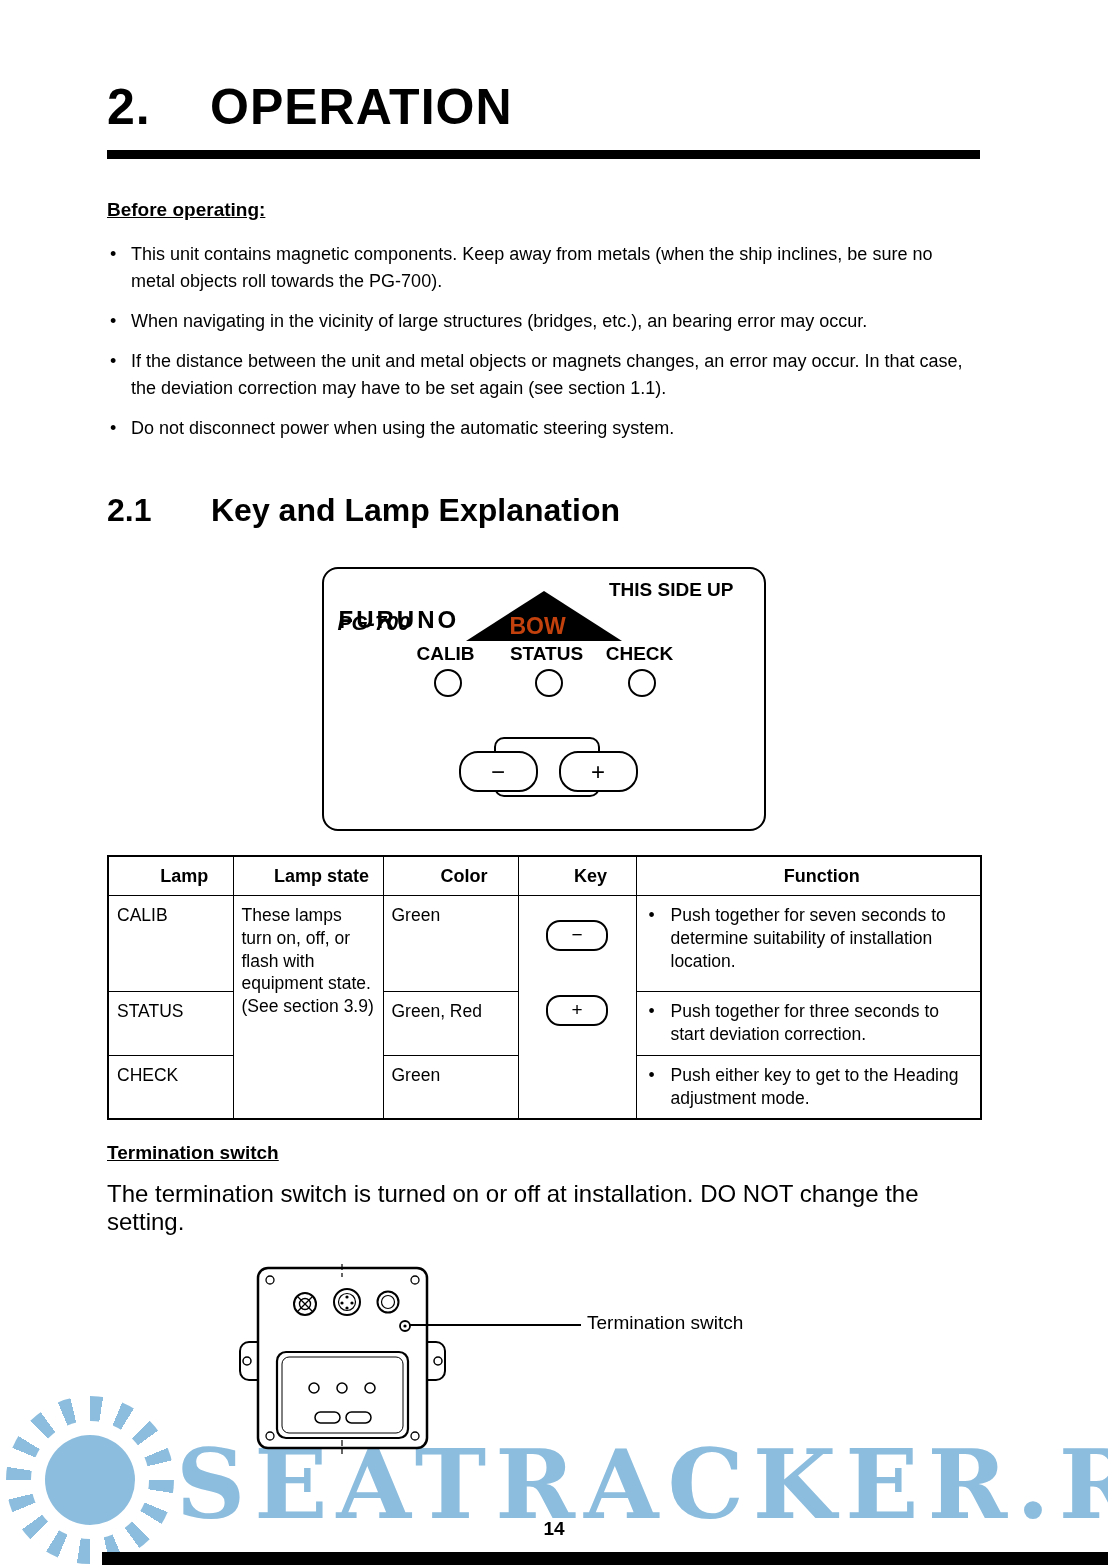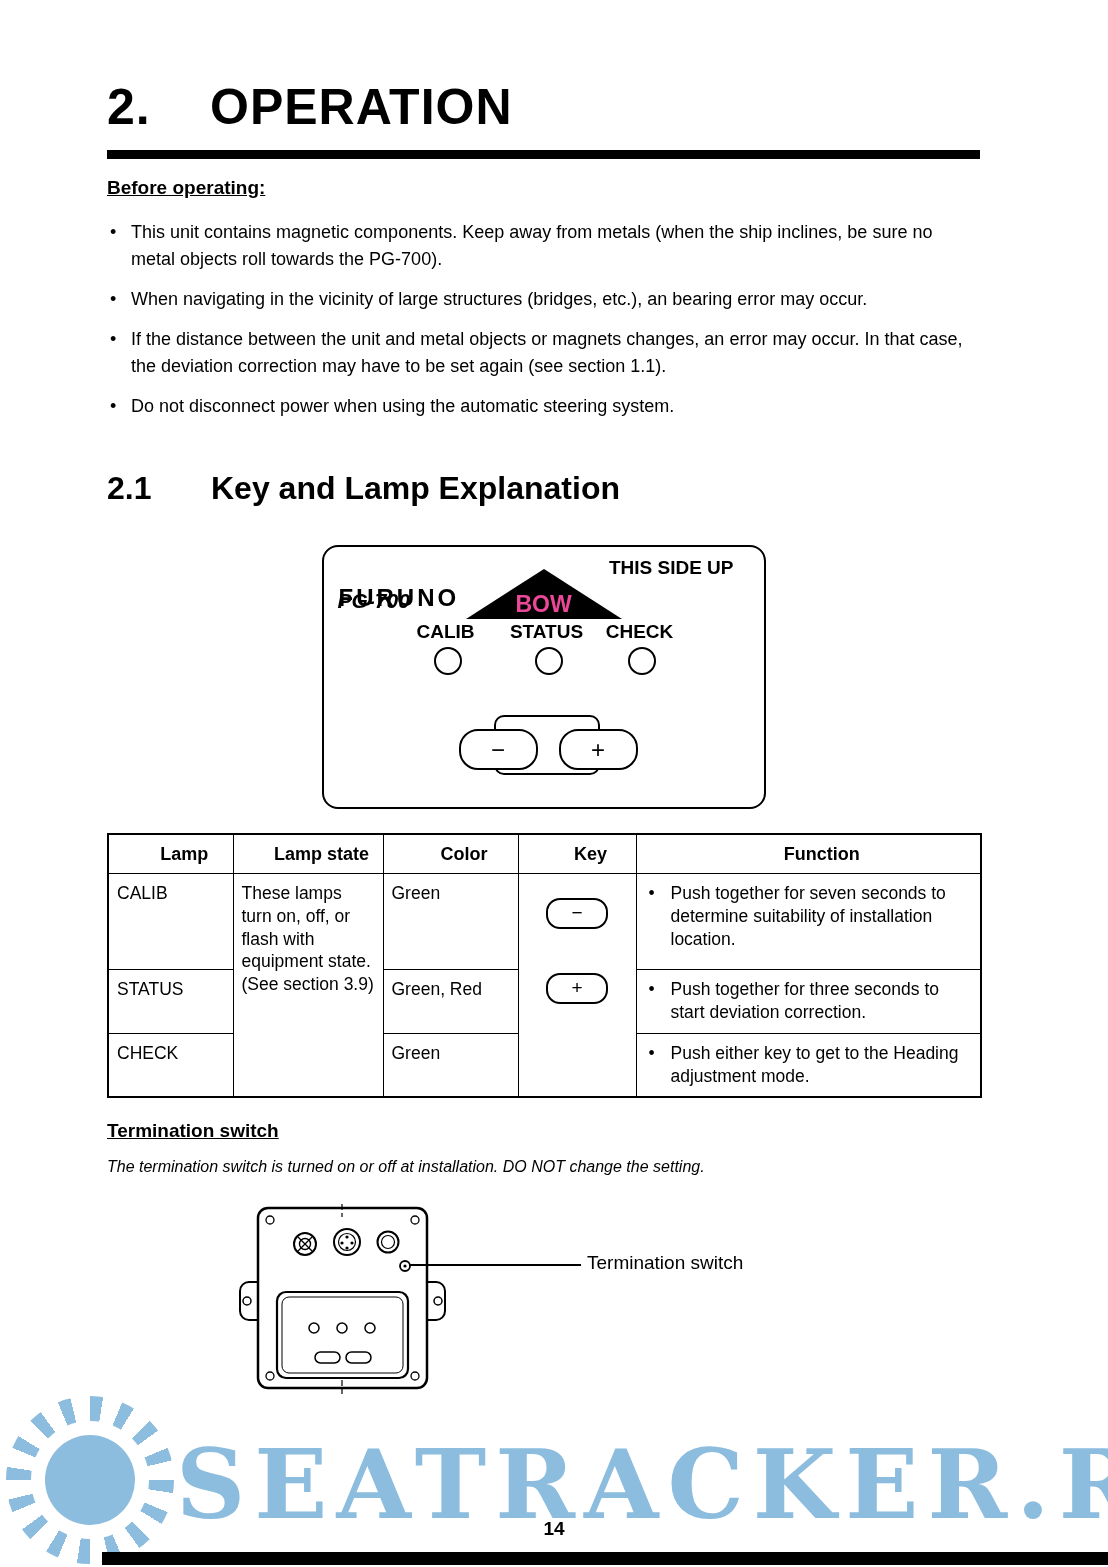--- a/index.html
+++ b/index.html
@@ -8,38 +8,38 @@
     font-family:"Liberation Sans", sans-serif;color:#000;
   }
   .content{position:relative;padding:78px 128px 0 107px;z-index:2;}
 
   
   .doc-title{display:flex;align-items:baseline;font-weight:bold;font-size:50px;letter-spacing:1px;}
   .t-num{width:103px;}
   .title-rule{height:9px;background:#000;margin-top:14px;}
 
   
-  .sub-heading{margin-top:18px;font-size:19px;font-weight:bold;text-decoration:underline;}
+  .sub-heading{margin-top:40px;font-size:19px;font-weight:bold;text-decoration:underline;}
   .bullets{list-style:none;margin:20px 0 0 0;padding:0;font-size:18px;line-height:1.5;}
   .bullets li{position:relative;padding-left:24px;margin-bottom:13px;max-width:880px;}
   .bullets li::before{content:"•";position:absolute;left:3px;top:0;}
 
   .section-title{display:flex;align-items:baseline;margin-top:50px;font-weight:bold;font-size:32px;}
   .s-num{width:104px;}
 
   
   .panel{position:relative;width:440px;height:260px;margin:38px auto 0 auto;
     border:2.5px solid #000;border-radius:16px;background:#fff;}
   .brand{position:absolute;left:15px;top:8px;font-size:24px;font-weight:900;letter-spacing:3px;margin-top:29px;}
   .side-up{position:absolute;right:30px;top:10px;font-size:19px;font-weight:bold;}
   .model{position:absolute;left:14px;top:42px;font-size:21px;font-weight:bold;font-style:italic;}
   .bow-triangle{position:absolute;left:142px;top:22px;width:0;height:0;
     border-left:78px solid transparent;border-right:78px solid transparent;border-bottom:50px solid #000;}
-  .bow-label{position:absolute;left:142px;top:44px;width:156px;text-align:center;
-    color:#ec4899;font-weight:bold;font-size:23px;z-index:2;}
+  .bow-label{position:absolute;left:136px;top:44px;width:156px;text-align:center;
+    color:#c2410c;font-weight:bold;font-size:23px;z-index:2;}
   .lamp-label{position:absolute;top:74px;transform:translateX(-50%);font-size:19px;font-weight:bold;}
   .ll1{left:122px;} .ll2{left:223px;} .ll3{left:316px;}
   .lamp-circle{position:absolute;top:100px;width:24px;height:24px;border:2px solid #000;border-radius:50%;background:#fff;}
   .lc1{left:110px;} .lc2{left:211px;} .lc3{left:304px;}
   .key-back{position:absolute;left:170px;top:168px;width:102px;height:56px;border:2px solid #000;border-radius:10px;background:#fff;}
   .key-pill{position:absolute;top:182px;width:75px;height:37px;border:2px solid #000;border-radius:19px;background:#fff;
     display:flex;align-items:center;justify-content:center;font-size:24px;z-index:2;}
   .kp-minus{left:135px;} .kp-plus{left:235px;}
 
   
@@ -50,21 +50,21 @@
   .lamp-table td{padding:8px 8px;line-height:1.3;}
   tr.row1{height:96px;} tr.row2{height:64px;} tr.row3{height:62px;}
   td.c-key{vertical-align:top;}
   .key-stack{display:flex;flex-direction:column;align-items:center;padding-top:16px;gap:44px;}
   .pill{width:58px;height:27px;border:2px solid #000;border-radius:14px;background:#fff;
     display:flex;align-items:center;justify-content:center;font-size:19px;}
   .fn{position:relative;padding-left:26px;}
   .fn::before{content:"•";position:absolute;left:4px;top:0;}
 
   .term-heading{margin-top:22px;}
-  .term-text{margin:16px 0 0 0;font-size:16px;font-style:italic;}
+  .term-text{margin:16px 0 0 0;font-size:24px;}
 
   
   .rear-diagram{position:relative;height:195px;margin-top:28px;width:873px;}
   .device{position:absolute;left:128px;top:0;}
   .leader{position:absolute;left:302px;top:60px;width:172px;border-top:2px solid #000;}
   .term-label{position:absolute;left:480px;top:48px;font-size:19px;}
 
   
   .sun{position:absolute;left:6px;top:1396px;width:168px;height:168px;z-index:1;}
   .sun-rays{position:absolute;inset:0;border-radius:50%;

